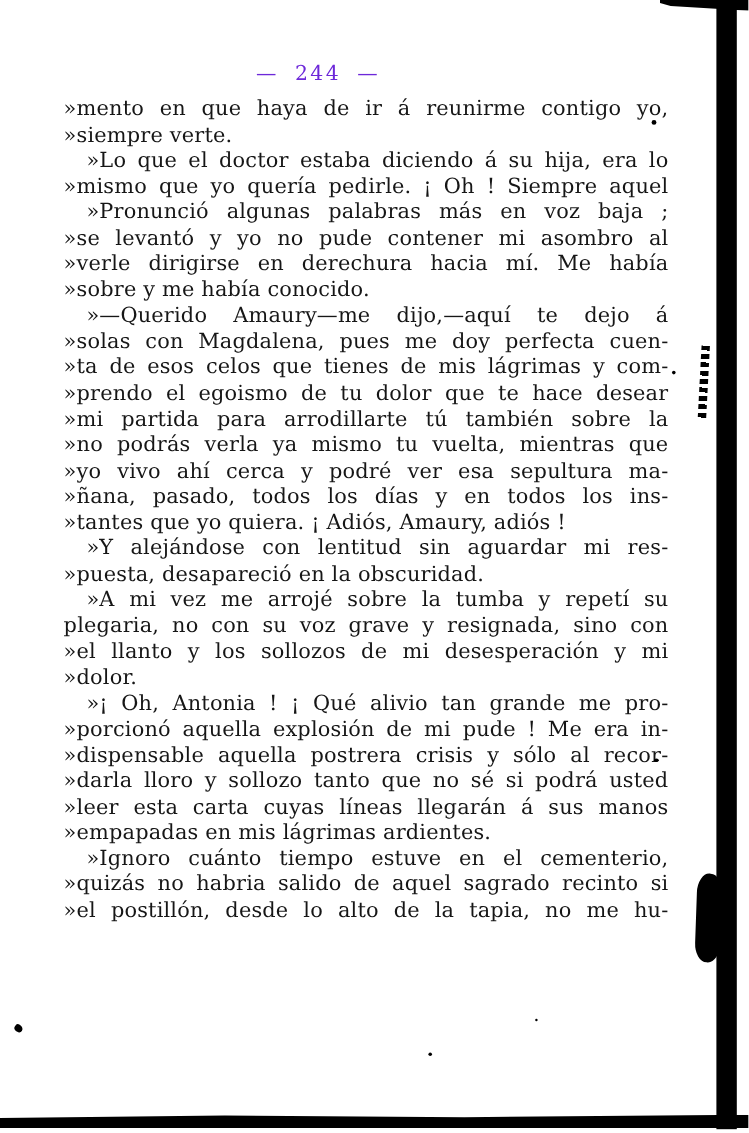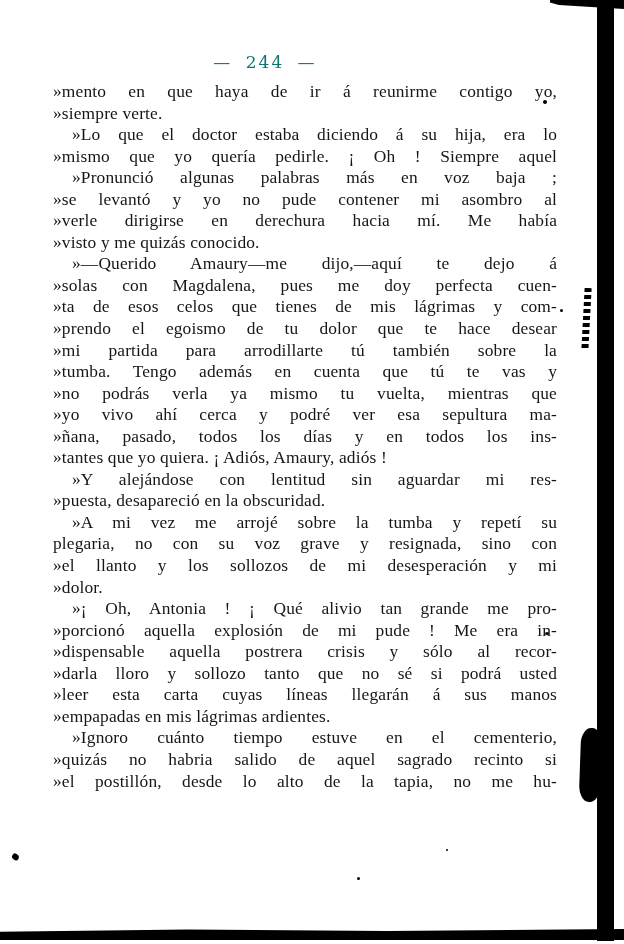--- a/index.html
+++ b/index.html
@@ -16,36 +16,35 @@
     color: #161616;
   }
   .header {
     position: absolute;
     top: 52px; left: 0;
     width: 530px;
     text-align: center;
     font-size: 17px;
     letter-spacing: 2px;
     word-spacing: 6px;
-    color: #0f766e;
+    color: #6d28d9;
   }
   .body-text {
     position: absolute;
     top: 81px; left: 53px;
     width: 504px;
     font-size: 17.4px;
     color: #161616;
   }
   .line {
     height: 21.55px;
     line-height: 21.55px;
     overflow: hidden;
     text-align: justify;
     letter-spacing: 0.15px;
-    font-family: Liberation Serif, serif;
   }
   
   .line:not(.short)::after {
     content: "";
     display: inline-block;
     width: 100%;
     height: 0;
   }
   .line.indent { text-indent: 19px; }
 
@@ -102,27 +101,26 @@
   <div class="header">— 244 —</div>
 
   <div class="body-text" id="body-lines">
       <div class="line">»mento en que haya de ir á reunirme contigo yo,</div>
       <div class="line short">»siempre verte.</div>
       <div class="line indent">»Lo que el doctor estaba diciendo á su hija, era lo</div>
       <div class="line">»mismo que yo quería pedirle. ¡ Oh ! Siempre aquel</div>
       <div class="line indent">»Pronunció algunas palabras más en voz baja ;</div>
       <div class="line">»se levantó y yo no pude contener mi asombro al</div>
       <div class="line">»verle dirigirse en derechura hacia mí. Me había</div>
-      <div class="line short">»visto y me quizás conocido.</div>
+      <div class="line short">»sobre y me había conocido.</div>
       <div class="line indent">»—Querido Amaury—me dijo,—aquí te dejo á</div>
       <div class="line">»solas con Magdalena, pues me doy perfecta cuen-</div>
       <div class="line">»ta de esos celos que tienes de mis lágrimas y com-</div>
       <div class="line">»prendo el egoismo de tu dolor que te hace desear</div>
       <div class="line">»mi partida para arrodillarte tú también sobre la</div>
-      <div class="line">»tumba. Tengo además en cuenta que tú te vas y</div>
       <div class="line">»no podrás verla ya mismo tu vuelta, mientras que</div>
       <div class="line">»yo vivo ahí cerca y podré ver esa sepultura ma-</div>
       <div class="line">»ñana, pasado, todos los días y en todos los ins-</div>
       <div class="line short">»tantes que yo quiera. ¡ Adiós, Amaury, adiós !</div>
       <div class="line indent">»Y alejándose con lentitud sin aguardar mi res-</div>
       <div class="line short">»puesta, desapareció en la obscuridad.</div>
       <div class="line indent">»A mi vez me arrojé sobre la tumba y repetí su</div>
       <div class="line">plegaria, no con su voz grave y resignada, sino con</div>
       <div class="line">»el llanto y los sollozos de mi desesperación y mi</div>
       <div class="line short">»dolor.</div>

